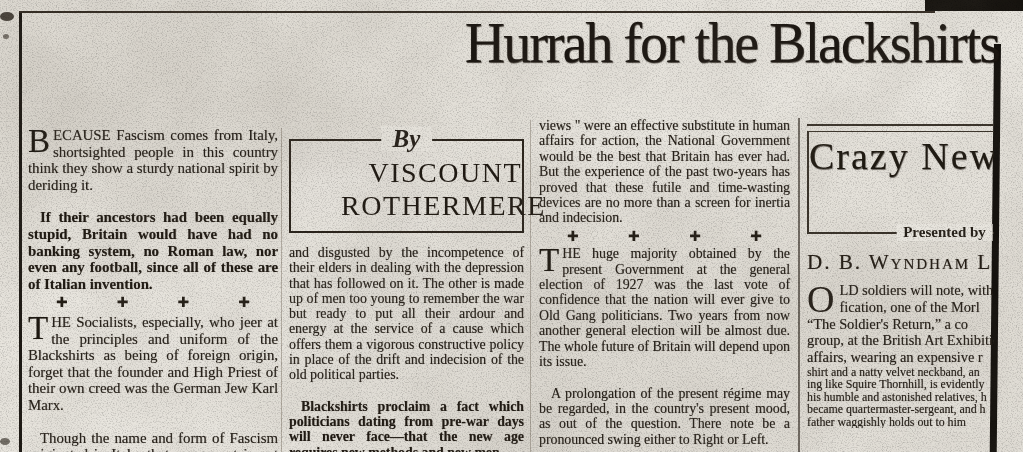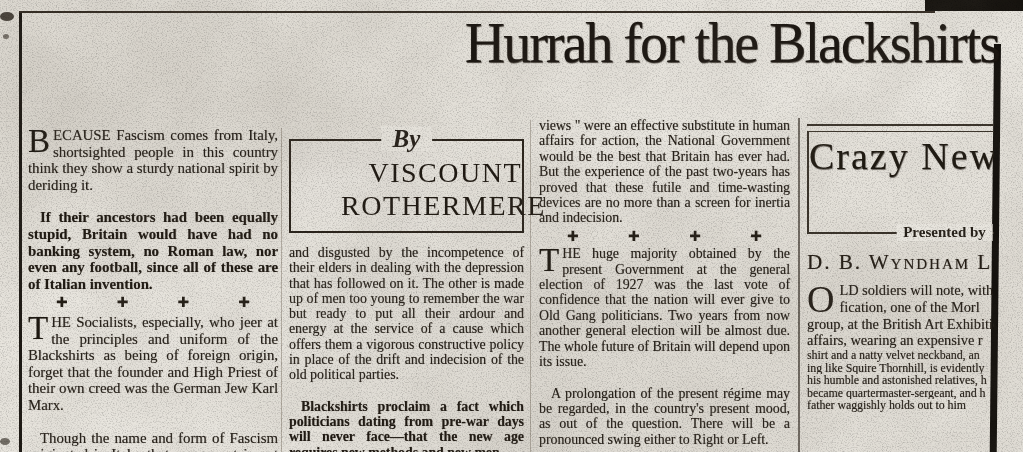--- a/index.html
+++ b/index.html
@@ -119,34 +119,35 @@
 
   <div class="col col3">
     <p>views " were an effective substitute in human affairs for action, the National Government would be the best that Britain has ever had. But the experience of the past two-years has proved that these futile and time-wasting devices are no more than a screen for inertia and indecision.</p>
     <div class="orn-row">
       <span>✚</span>
       <span>✚</span>
       <span>✚</span>
       <span>✚</span>
     </div>
     <p style="text-indent:0"><span class="dropcap">T</span><span>HE huge majority obtained by the present Government at the general election of 1927 was the last vote of confidence that the nation will ever give to Old Gang politicians. Two years from now another general election will be almost due. The whole future of Britain will depend upon its issue.</span></p>
-    <p>A prolongation of the present régime may be regarded, in the country's present mood, as out of the question. There will be a pronounced swing either to Right or Left.</p>
+    <p>A prolongation of the present régime may be regarded, in the country's present mood, as out of the question. There note be a pronounced swing either to Right or Left.</p>
   </div>
 
   <div class="sidebar">
     <div class="double-rule"></div>
     <div class="crazy-box">
       <div class="crazy-title">Crazy News</div>
       <span class="presented">Presented by</span>
     </div>
     <div class="presenter">D. B. Wyndham Lewis</div>
     <div class="sb-body">
       <span class="dropcap-o">O</span>
       <div class="sb-line sbA">LD soldiers will note, with g</div>
       <div class="sb-line sbA">fication, one of the Morl</div>
+      <div class="sb-line sbA">“The Soldier's Return,” a co</div>
       <div class="sb-line sbA">group, at the British Art Exhibitio</div>
       <div class="sb-line sbA">affairs, wearing an expensive r</div>
       <div class="sb-line sbB">shirt and a natty velvet neckband, an</div>
       <div class="sb-line sbB">ing like Squire Thornhill, is evidently</div>
       <div class="sb-line sbB">his humble and astonished relatives, h</div>
       <div class="sb-line sbB">became quartermaster-sergeant, and h</div>
       <div class="sb-line sbB">father waggishly holds out to him </div>
 
     </div>
   </div>

